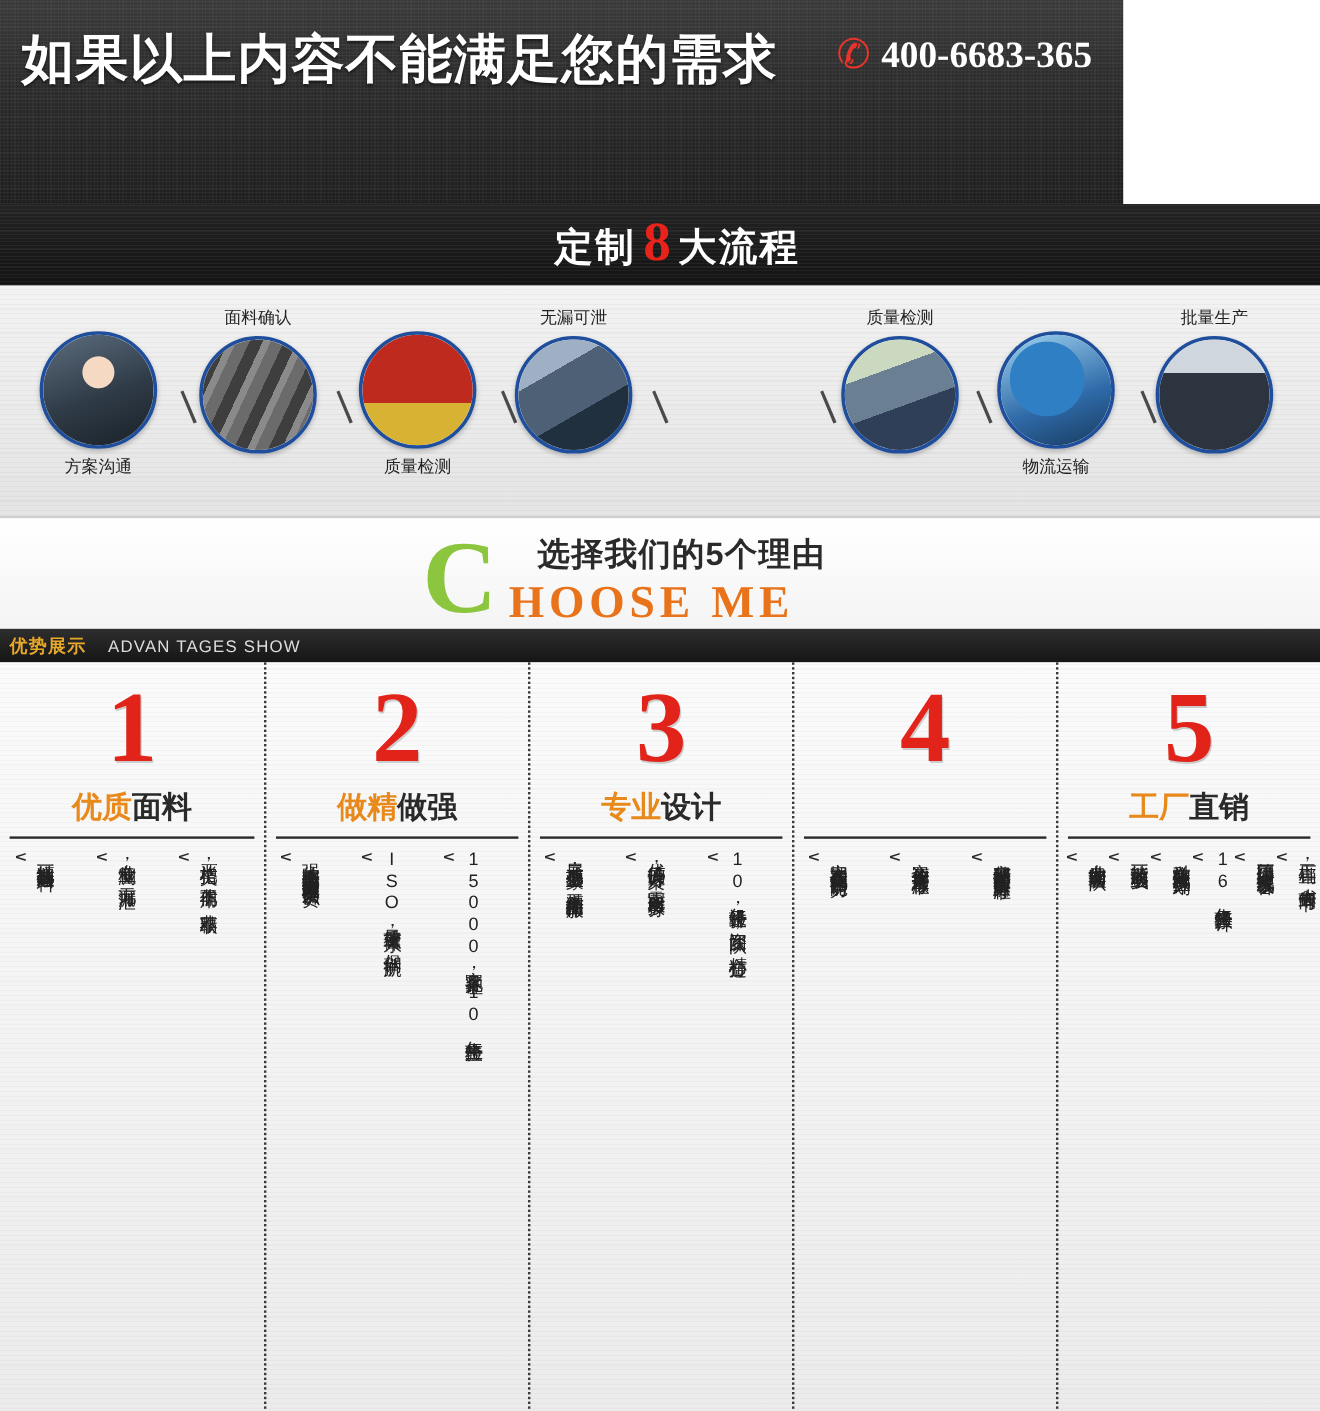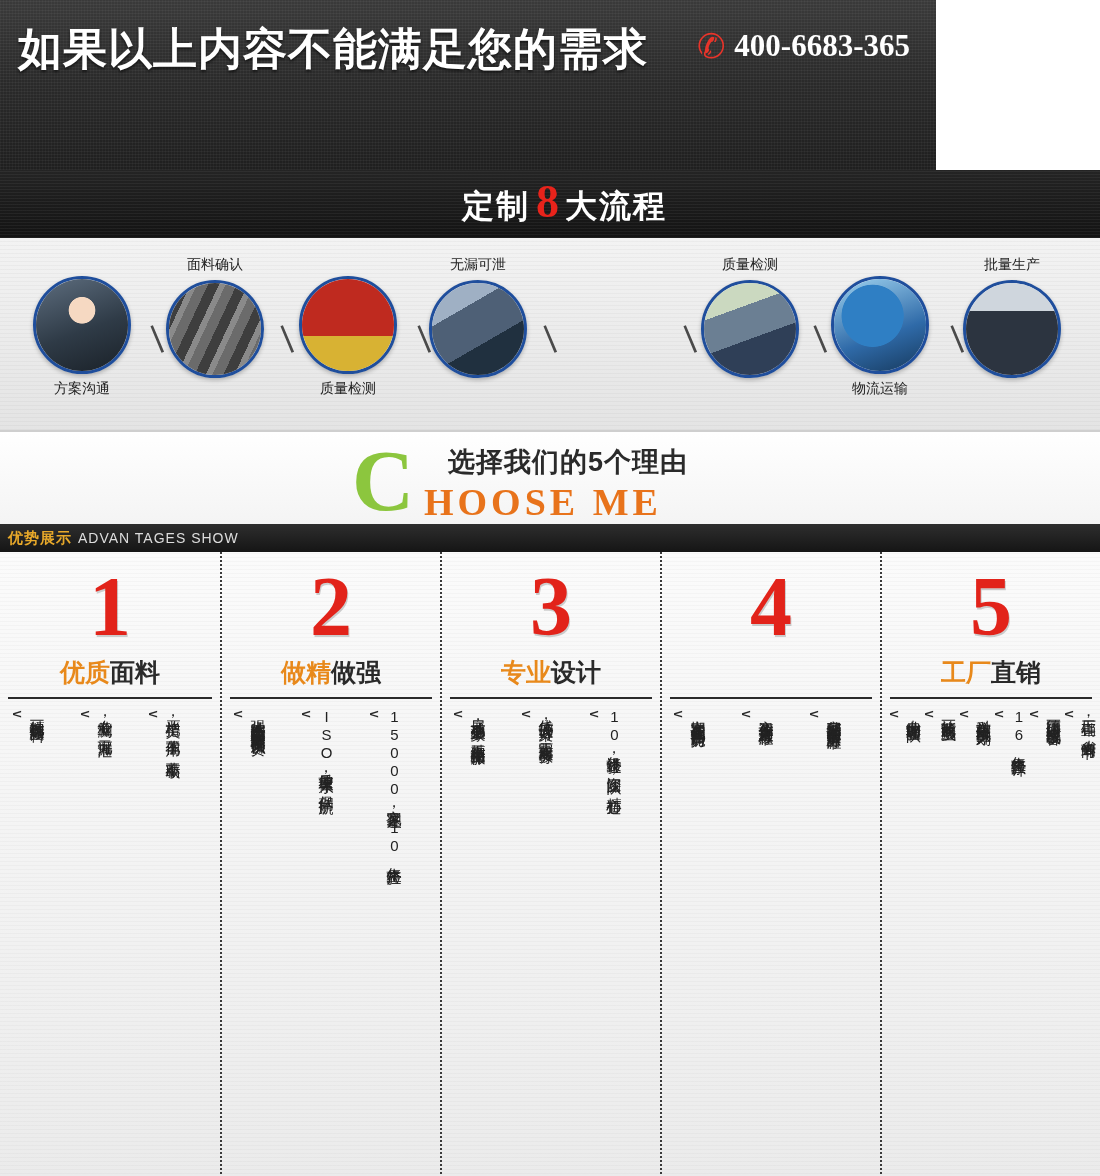--- a/index.html
+++ b/index.html
@@ -124,21 +124,21 @@
     font-size:38px;font-weight:bold;color:#e8731b;letter-spacing:4px;
   }
 
   
   .adv-bar{
     position:relative;width:1100px;height:28px;
     background:linear-gradient(180deg,#2e2e2e 0%,#151515 100%);
     display:flex;align-items:center;
   }
   .adv-cn{color:#e8a92a;font-size:15px;font-weight:bold;margin-left:8px;letter-spacing:1px;}
-  .adv-en{color:#dddddd;font-size:14px;margin-left:6px;letter-spacing:1px;}
+  .adv-en{color:#dddddd;font-size:14px;margin-left:18px;letter-spacing:1px;}
 
   
   .cols{
     position:relative;width:1100px;height:626px;
     background:
       repeating-linear-gradient(0deg, rgba(0,0,0,0.022) 0px, rgba(0,0,0,0.022) 1px, rgba(0,0,0,0) 1px, rgba(0,0,0,0) 4px),
       linear-gradient(180deg,#fbfbfb 0%,#ebebeb 100%);
     display:flex;
   }
   .col{

